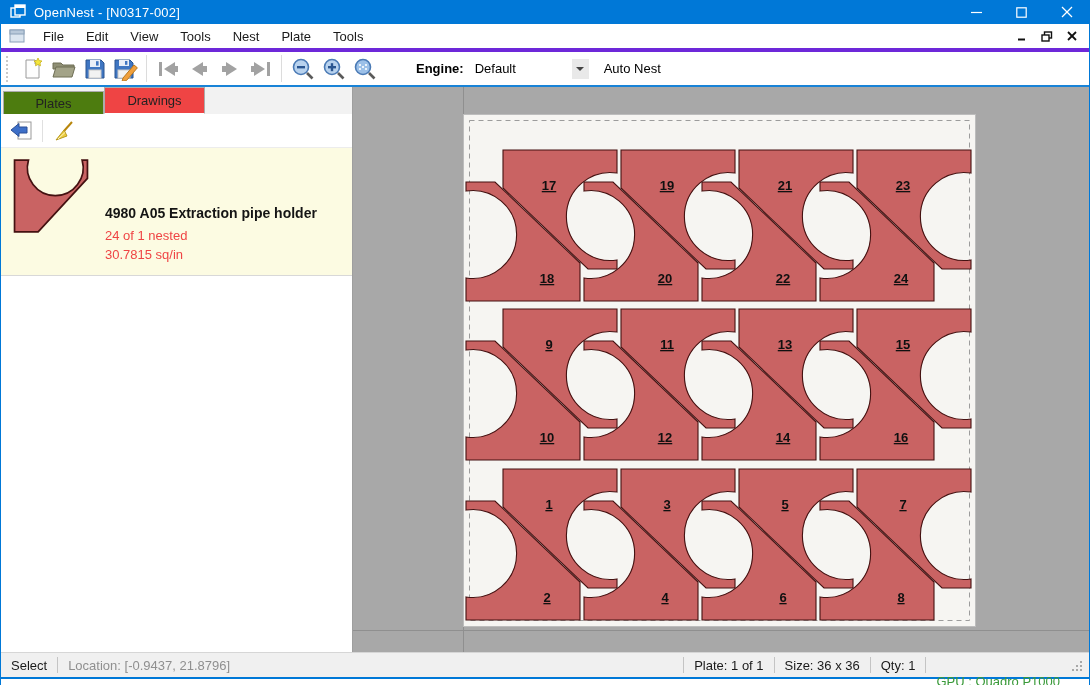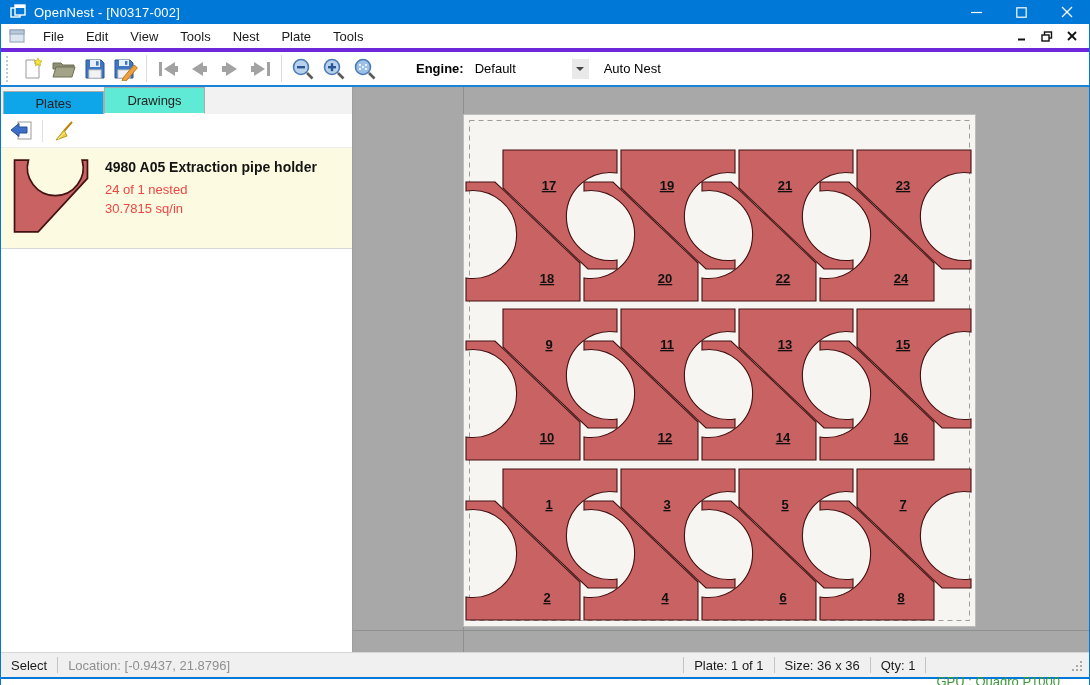--- a/index.html
+++ b/index.html
@@ -30,28 +30,28 @@
   .engine-value { flex:1; padding-left:4px; }
   .combo-arrow-box { width:17px; height:20px; background:#e9e9e9; display:flex; align-items:center; justify-content:center; }
   .combo-arrow { width:0; height:0; border-left:4px solid transparent; border-right:4px solid transparent; border-top:4px solid #444; }
   .auto-nest { font-size:13px; margin-left:15px; }
 
   
   .content { height:565px; display:flex; }
   .left-panel { width:352px; background:#fff; border-right:1px solid #9e9e9e; display:flex; flex-direction:column; }
   .tabstrip { height:27px; background:#f2f2f2; display:flex; align-items:flex-end; padding-left:2px; }
   .tab { width:101px; text-align:center; font-size:13px; color:#222; }
-  .tab.inactive { background:#0ea5e9; border:1px solid #acacac; border-bottom:none; padding:4px 0 4px 0; height:23px; }
-  .tab.active { background:#5eead4; border:1px solid #acacac; border-bottom:1px solid #fff; padding:5px 8px; height:27px; position:relative; z-index:2; }
+  .tab.inactive { background:#4d7c0f; border:1px solid #acacac; border-bottom:none; padding:4px 0 4px 0; height:23px; }
+  .tab.active { background:#ef4444; border:1px solid #acacac; border-bottom:1px solid #fff; padding:5px 8px; height:27px; position:relative; z-index:2; }
   .panel-toolbar { height:34px; display:flex; align-items:center; padding:2px 6px; gap:2px; border-bottom:1px solid #ececec; }
   .pt-btn { width:28px; height:28px; display:flex; align-items:center; justify-content:center; }
   .pt-sep { width:1px; height:22px; background:#e0e0e0; margin:0 5px; }
   .drawing-item { display:flex; gap:16px; background:#fcfbe2; padding:9px 10px 11px 12px; border-bottom:1px solid #d8d8d8; cursor:default; }
   .thumb { margin-top:2px; }
-  .drawing-texts { padding-top:2px; }
+  .drawing-texts { padding-top:2px;margin-top:46px; }
   .drawing-title { font-size:14px; font-weight:bold; color:#141414; margin-bottom:5px; }
   .drawing-sub { font-size:13px; color:#ef4444; line-height:19px; }
 
   
   .canvas { flex:1; position:relative; background:var(--canvas); overflow:hidden; }
   .ext-vline { position:absolute; left:110px; top:0; bottom:0; width:1px; background:#8f8f8f; }
   .ext-hline { position:absolute; left:0; right:0; top:543px; height:1px; background:#8f8f8f; }
   .plate-wrap { position:absolute; left:110px; top:27px; width:513px; height:513px; }
   .part-label { font-size:13px; font-weight:bold; fill:#101010; text-decoration:underline; text-anchor:middle; font-family:"Liberation Sans","DejaVu Sans",sans-serif; }
 

